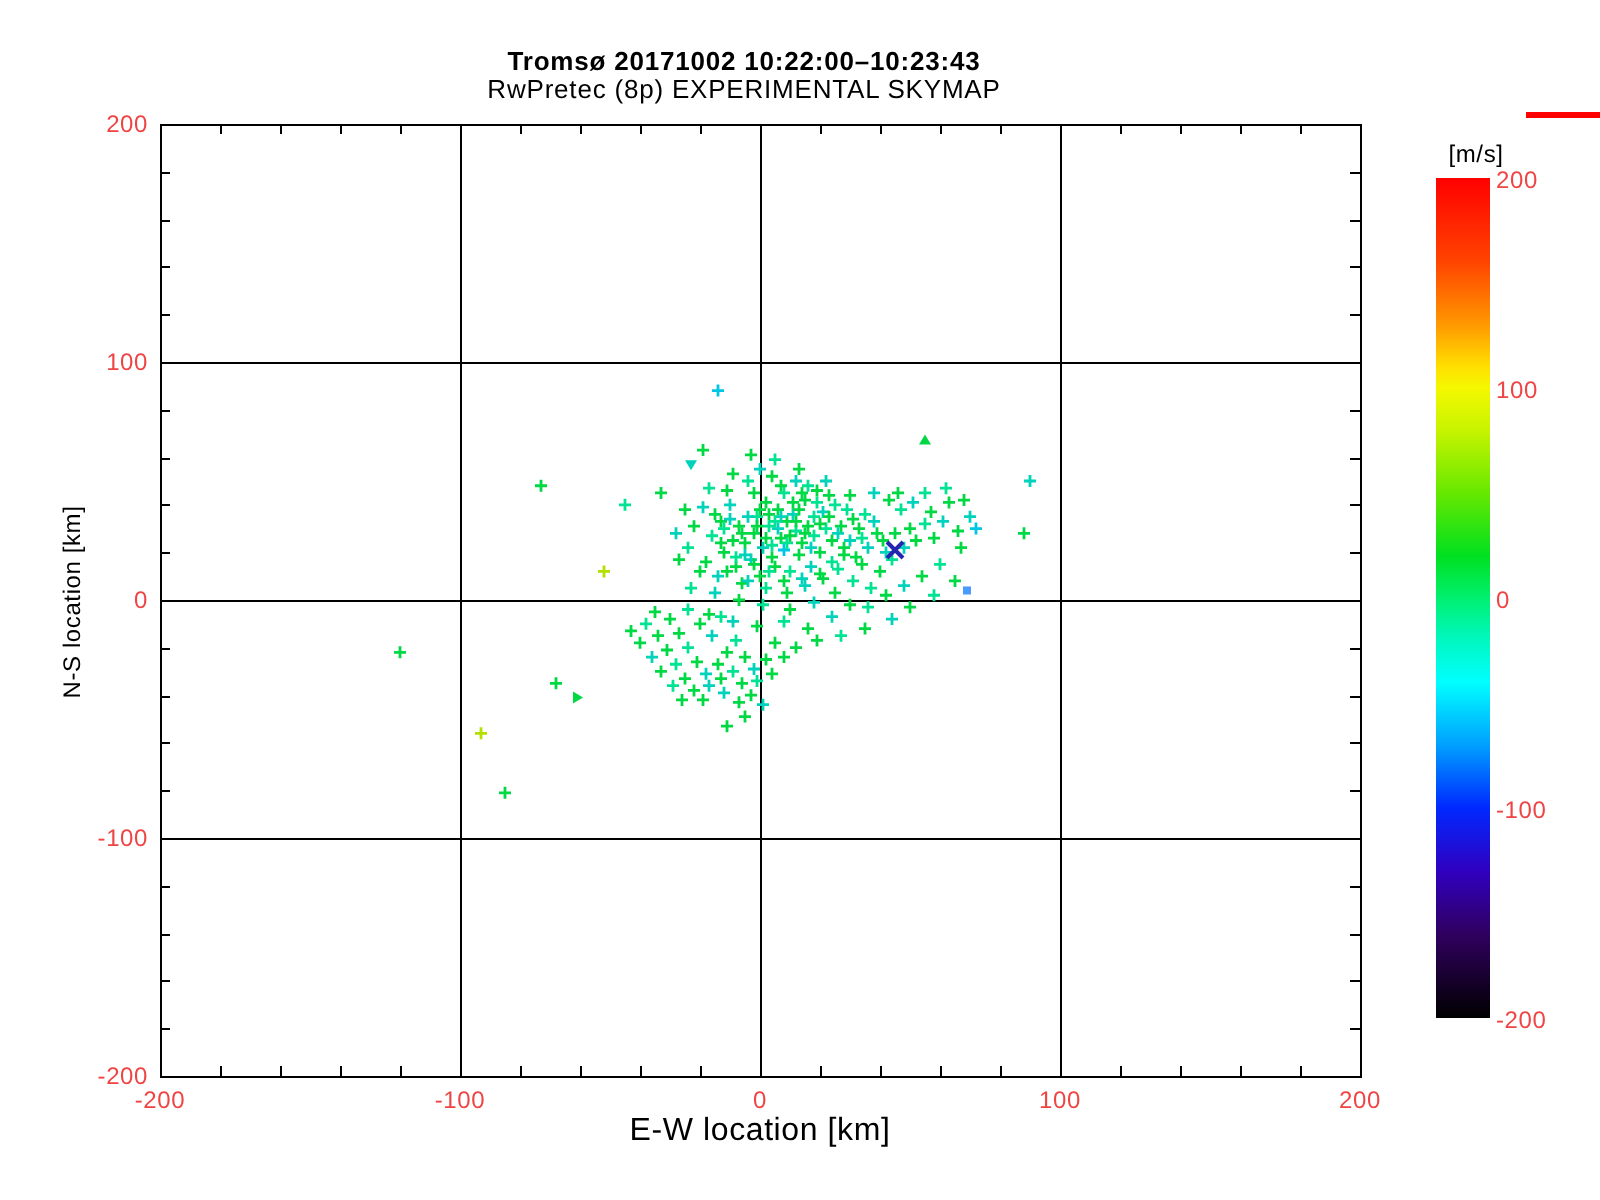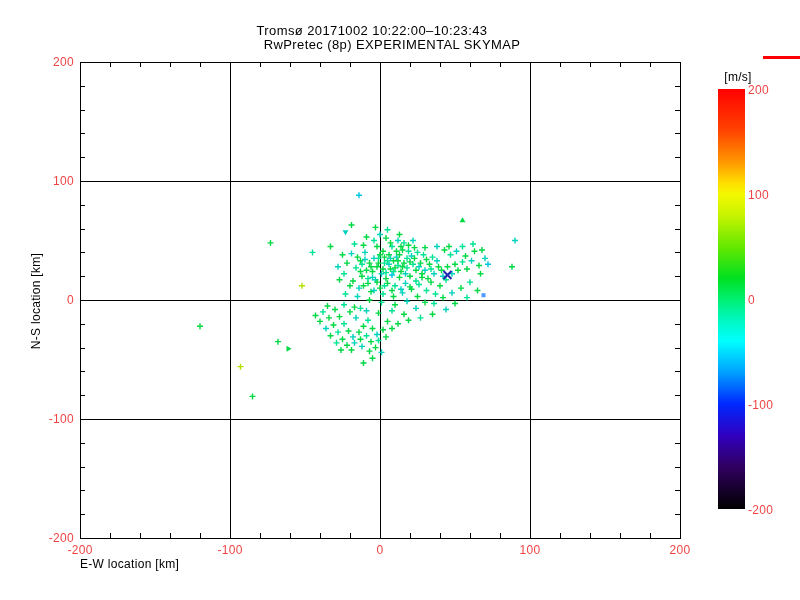--- a/index.html
+++ b/index.html
@@ -1,28 +1,28 @@
 <!DOCTYPE html>
 <html><head>
 <meta charset="utf-8">
 <style>
   html,body{margin:0;padding:0;background:#ffffff;}
   #screen{position:relative;width:800px;height:600px;background:#ffffff;overflow:hidden;
           font-family:"Liberation Sans",sans-serif;color:#000;}
   .title-line{position:absolute;left:0;width:744px;text-align:center;font-size:13px;
               letter-spacing:0.4px;color:#000;white-space:pre;}
-  #title1{top:23px;}
-  #title2{top:37px;margin-left:20px;}
+  #title1{top:23px;font-weight:bold;}
+  #title2{top:37px;}
   #plot-svg{position:absolute;left:0;top:0;}
   .ticklabel{position:absolute;font-size:12px;letter-spacing:0.3px;color:#ef4444;}
   .xticklabel{width:60px;text-align:center;top:543px;}
   .yticklabel{width:48px;text-align:right;left:26px;}
   .cbticklabel{left:748px;width:44px;text-align:left;}
-  #xaxis-title{position:absolute;top:557px;left:80px;width:600px;text-align:left;
-               font-size:12px;letter-spacing:0.3px;}
+  #xaxis-title{position:absolute;top:557px;left:80px;width:600px;text-align:center;
+               font-size:16px;letter-spacing:0.3px;}
   #yaxis-title{position:absolute;left:-202px;top:294px;width:476px;text-align:center;
                font-size:12px;letter-spacing:0.3px;transform:rotate(-90deg);}
   #colorbar{position:absolute;left:718px;top:89px;width:27px;height:420px;
     background:linear-gradient(to bottom,
       #ff0000 0%, #ff4400 10%, #ff9900 17.5%, #ffe000 22.5%, #f4f800 25%,
       #c8f400 30%, #66e800 37.5%, #00e020 45%, #00f070 50%, #00f8c0 55%,
       #00ffff 60%, #00a0ff 67.5%, #0028ff 75%, #3000c0 82.5%, #300060 90%, #000000 100%);}
   #colorbar-label{position:absolute;left:714px;top:70px;width:48px;text-align:center;
                   font-size:12px;letter-spacing:0.3px;}
   #top-right-marker{position:absolute;left:763px;top:56px;width:37px;height:3px;background:#ff0000;}

